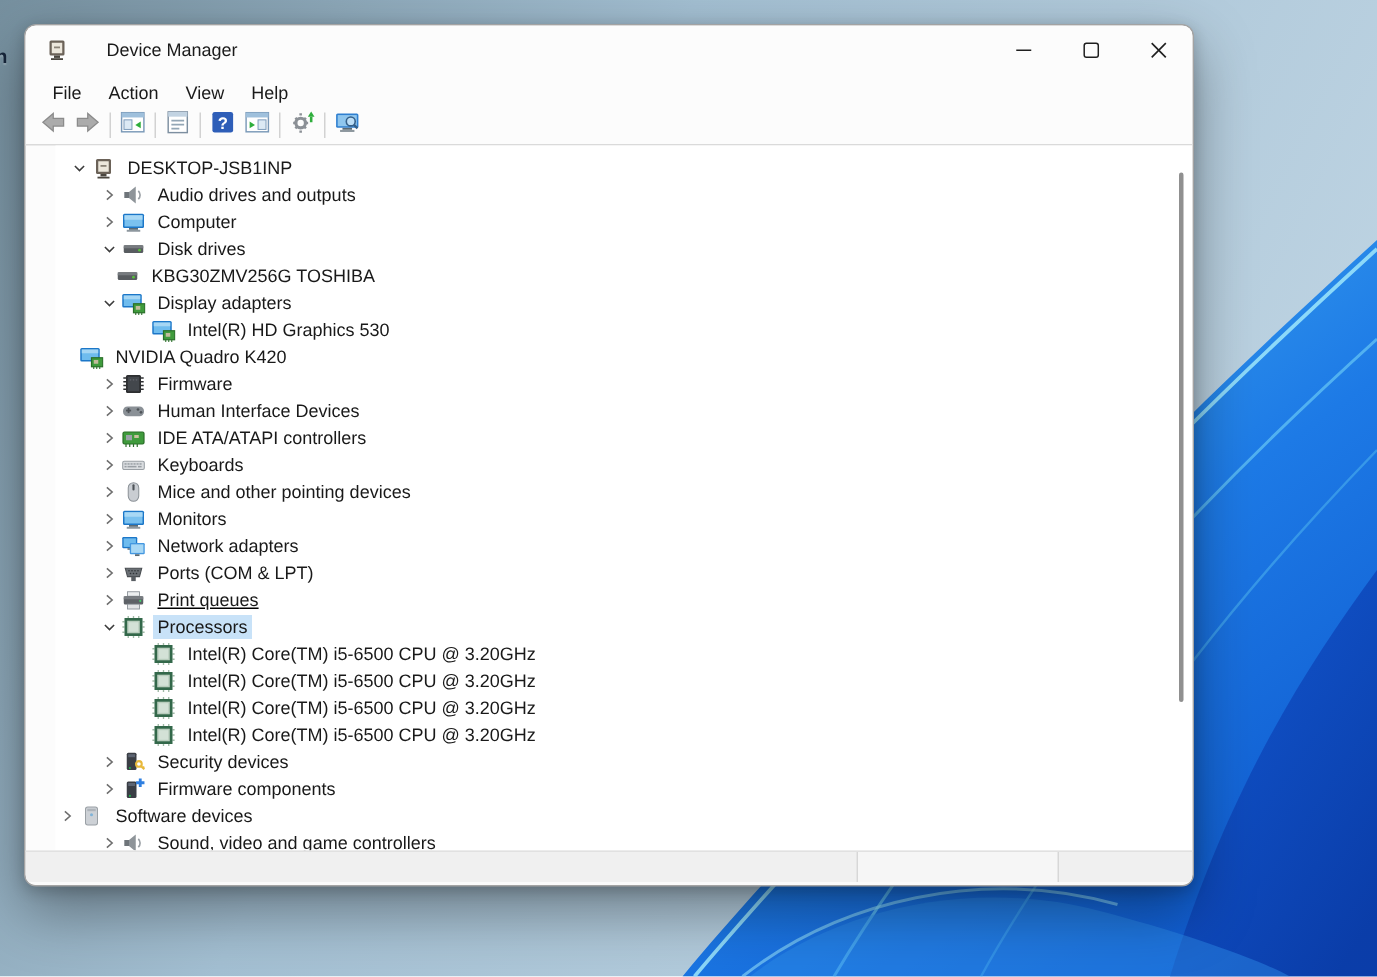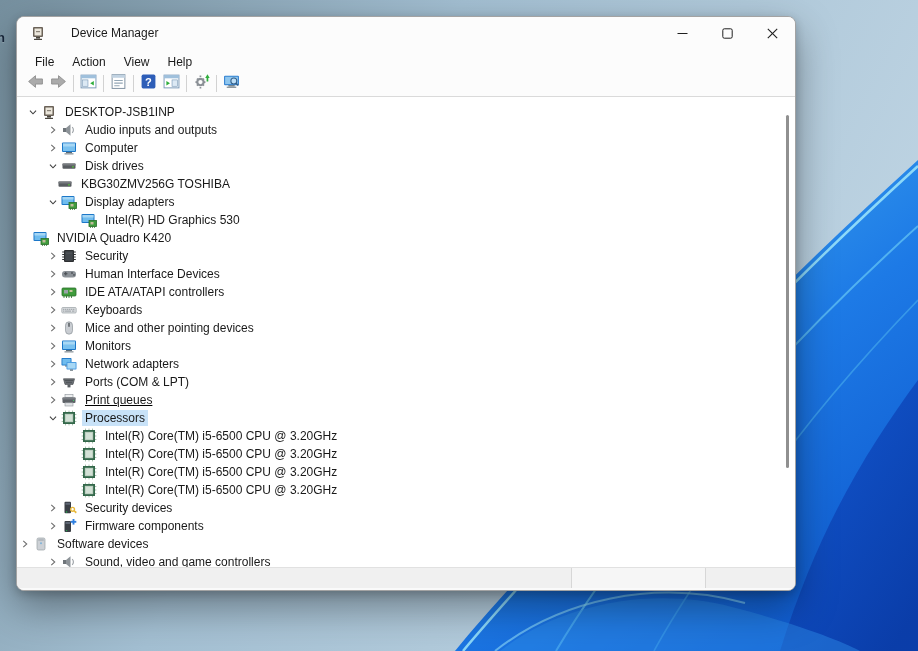--- a/index.html
+++ b/index.html
@@ -16,21 +16,21 @@
   .title-text{margin-left:25px;font-size:12px;color:#1a1a1a;}
   .win-controls{margin-left:auto;display:flex;height:100%;}
   .win-btn{width:45px;height:100%;display:flex;align-items:center;justify-content:center;}
   .menubar{height:22px;flex:none;display:flex;align-items:flex-end;padding-left:9px;background:#fcfcfc;}
   .menu-item{font-size:12px;color:#1a1a1a;padding:2px 9px;}
   .toolbar{height:25px;flex:none;display:flex;align-items:center;padding-left:7px;background:#fcfcfc;border-bottom:1px solid #dadada;}
   .tb-btn{width:23px;height:21px;display:flex;align-items:center;justify-content:center;}
   .tb-btn svg{width:17px;height:17px;}
   .tb-sep{width:1px;height:17px;background:#d2d2d2;margin:0 3px;flex:none;}
   
-  .content{flex:1;position:relative;background:#ffffff;overflow:hidden;padding-top:6px;}
+  .content{flex:1;position:relative;background:#ffffff;overflow:hidden;padding-top:6px;margin-left:20px;}
   .tree-row{height:18px;display:flex;align-items:center;white-space:nowrap;}
   .chev{width:16px;height:16px;flex:none;display:flex;align-items:center;justify-content:center;}
   .chev svg{width:14px;height:14px;}
   .node-icon{width:16px;height:16px;flex:none;margin-right:5px;display:flex;align-items:center;justify-content:center;}
   .node-icon svg{width:16px;height:16px;}
   .row-label{font-size:12px;color:#191919;padding:1px 3px;}
   .row-label.selected{background:#c8e2f8;}
   .vscroll-thumb{position:absolute;right:6px;top:18px;width:3px;height:353px;background:#909090;border-radius:2px;}
   .hscroll{height:20px;flex:none;background:#f0f0f0;border-top:1px solid #e1e1e1;position:relative;}
   .hscroll-thumb{position:absolute;left:554px;top:0;width:135px;height:100%;background:#f6f6f6;border-left:1px solid #d7d7d7;border-right:1px solid #d7d7d7;box-sizing:border-box;}
@@ -213,21 +213,21 @@
               <polyline points="6,4.5 10,8 6,11.5" fill="none" stroke="#6d6d6d" stroke-width="1.2"></polyline>
             </svg>
           </span>
           <span class="node-icon">
             <svg viewBox="0 0 16 16">
               <polygon points="2,6 5,6 9.5,2.3 9.5,13.7 5,10 2,10" fill="#8e9499"></polygon>
               <polygon points="2,6 5,6 5,10 2,10" fill="#6f757a"></polygon>
               <path d="M11.2 5.2 C12.8 6.8 12.8 9.2 11.2 10.8" stroke="#9aa0a5" fill="none" stroke-width="1.1"></path>
             </svg>
           </span>
-          <span class="row-label">Audio inputs and outputs</span>
+          <span class="row-label">Audio drives and outputs</span>
         </div>
         <div class="tree-row" style="padding-left: 28px;">
           <span class="chev">
             <svg viewBox="0 0 16 16">
               <polyline points="6,4.5 10,8 6,11.5" fill="none" stroke="#6d6d6d" stroke-width="1.2"></polyline>
             </svg>
           </span>
           <span class="node-icon">
             <svg viewBox="0 0 16 16">
               <rect x="1" y="2.5" width="14" height="9.5" rx="1" fill="#1c77c8"></rect>
@@ -335,21 +335,21 @@
                 <line x1="13" y1="4" x2="14.8" y2="4"></line>
                 <line x1="13" y1="6.5" x2="14.8" y2="6.5"></line>
                 <line x1="13" y1="9" x2="14.8" y2="9"></line>
                 <line x1="13" y1="11.5" x2="14.8" y2="11.5"></line>
               </g>
               <circle cx="6" cy="5.2" r="0.6" fill="#5d6167"></circle>
               <circle cx="8" cy="5.2" r="0.6" fill="#5d6167"></circle>
               <circle cx="10" cy="5.2" r="0.6" fill="#5d6167"></circle>
             </svg>
           </span>
-          <span class="row-label">Security</span>
+          <span class="row-label">Firmware</span>
         </div>
         <div class="tree-row" style="padding-left: 28px;">
           <span class="chev">
             <svg viewBox="0 0 16 16">
               <polyline points="6,4.5 10,8 6,11.5" fill="none" stroke="#6d6d6d" stroke-width="1.2"></polyline>
             </svg>
           </span>
           <span class="node-icon">
             <svg viewBox="0 0 16 16">
               <rect x="1" y="5" width="14" height="6.5" rx="3" fill="#8a9096"></rect>

